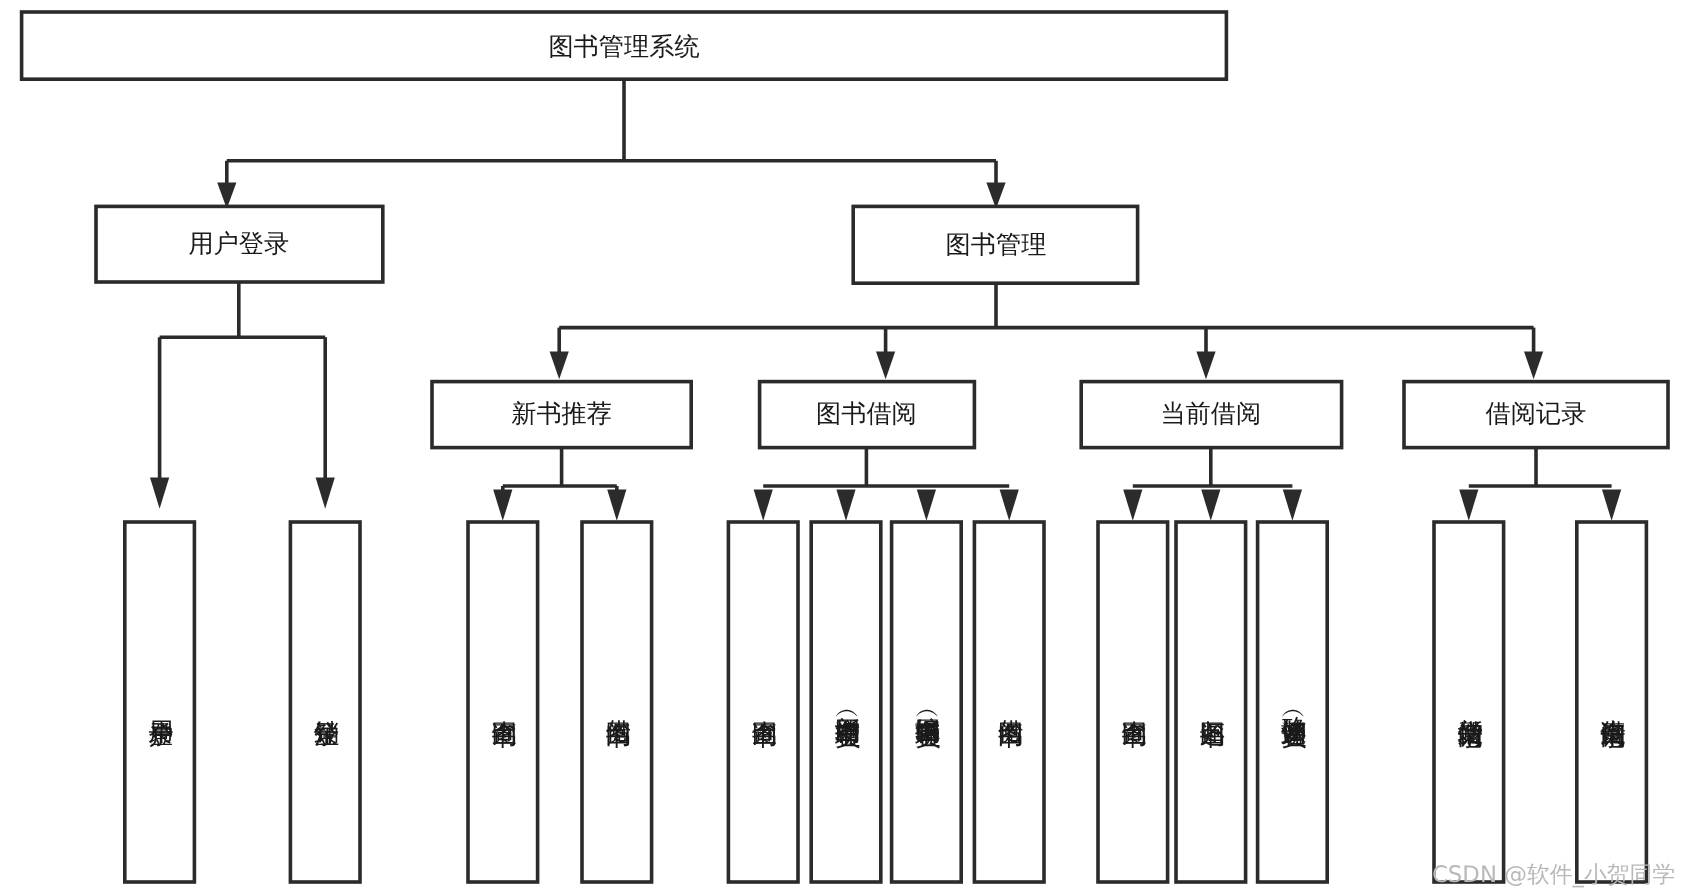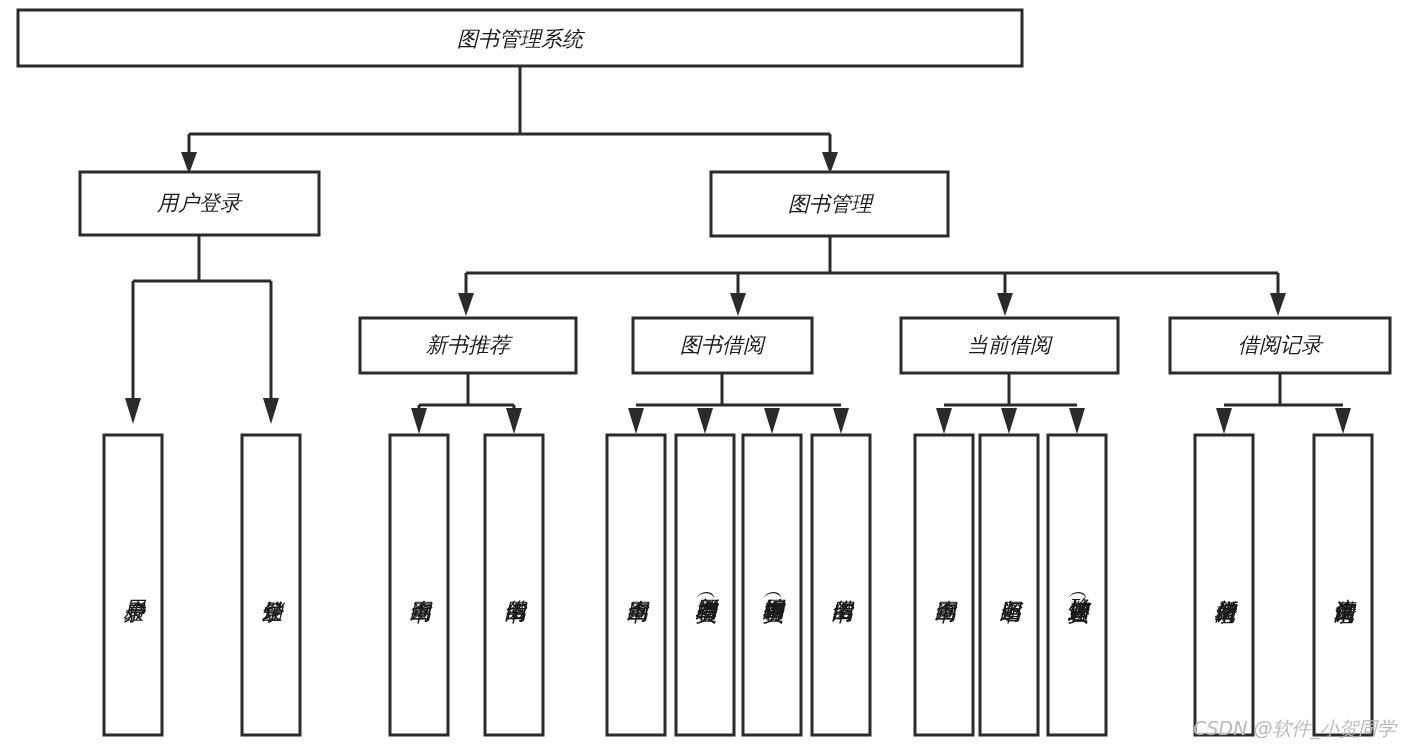--- a/index.html
+++ b/index.html
@@ -12,21 +12,20 @@
     height: 747px;
     overflow: hidden;
     font-family: "DejaVu Sans", "Liberation Sans", sans-serif;
     position: relative;
   }
   #diagram-root {
     position: absolute;
     left: 0; top: 0;
     width: 1405px;
     height: 533px;
-    font-style: italic;
   }
   svg.diagram {
     display: block;
     width: 1405px;
     height: 747px;
     background: #ffffff;
   }
   .node-box {
     fill: #ffffff;
     stroke: #2b2b2b;

